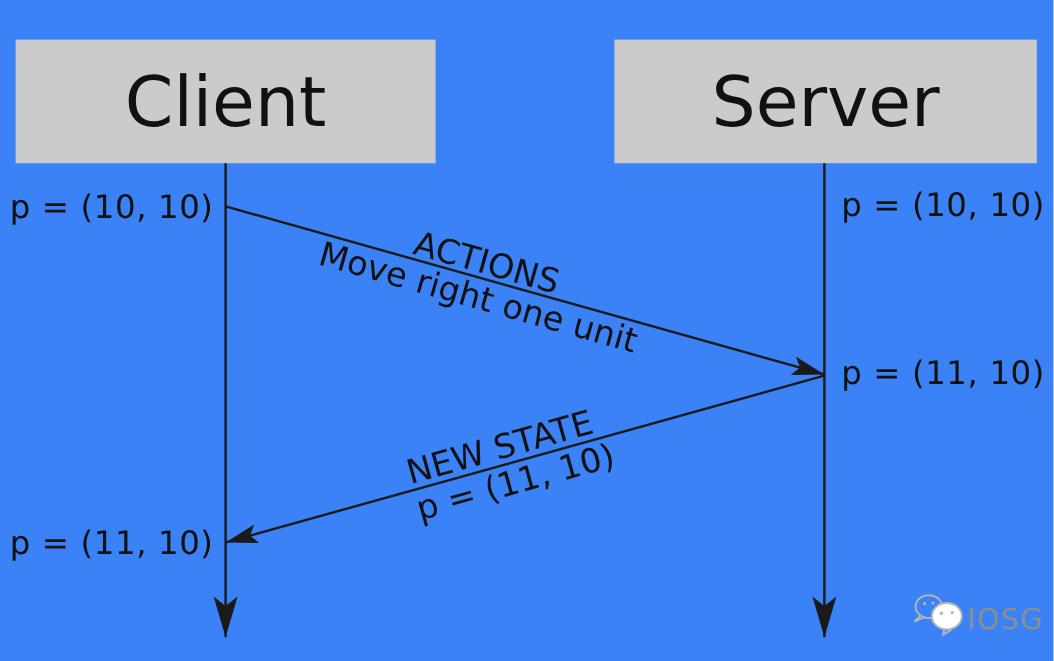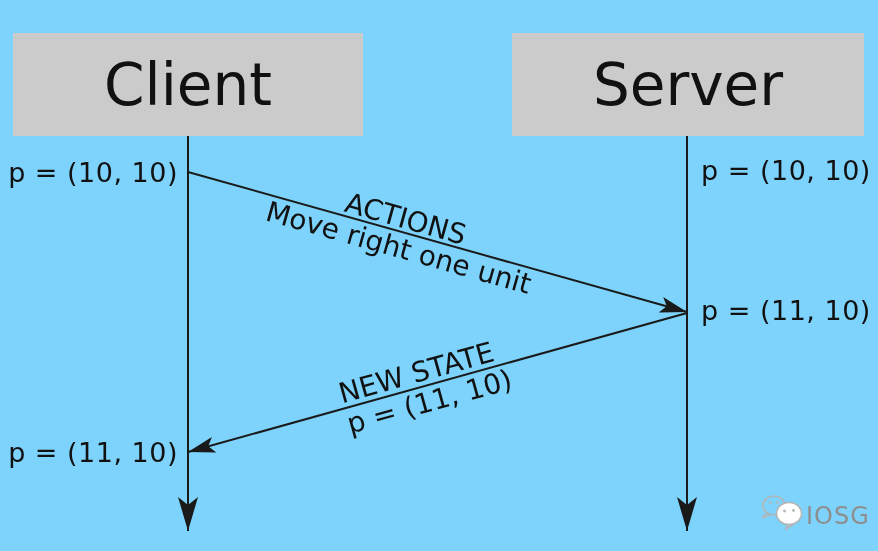--- a/index.html
+++ b/index.html
@@ -4,21 +4,21 @@
 <style>
   html, body {
     margin: 0;
     padding: 0;
     background: #ffffff;
   }
   .stage {
     position: relative;
     width: 878px;
     height: 551px;
-    background: #7dd3fc;
+    background: #3b82f6;
     overflow: hidden;
     font-family: "DejaVu Sans", sans-serif;
   }
   svg text {
     font-family: "DejaVu Sans", sans-serif;
     fill: #111111;
   }
   .actor-box { fill: #cbcbcb; }
   .actor-label { font-size: 58px; }
   .state-label { font-size: 27px; letter-spacing: 0.5px; }

